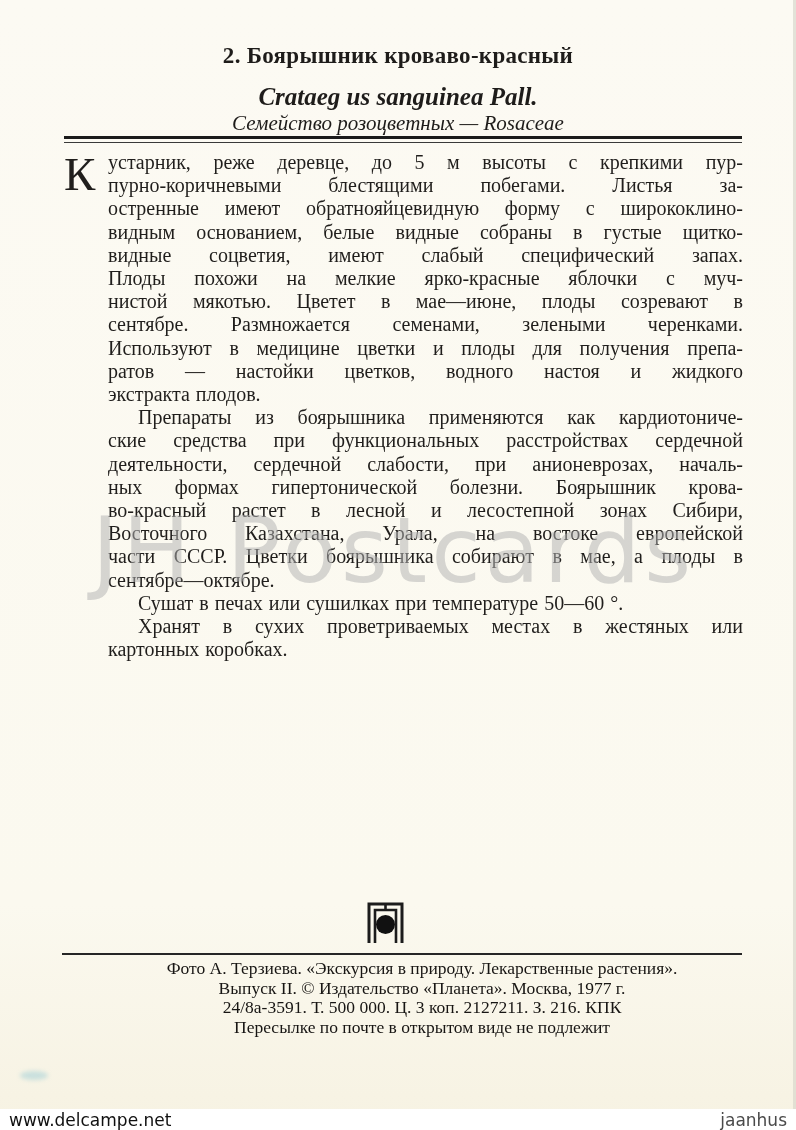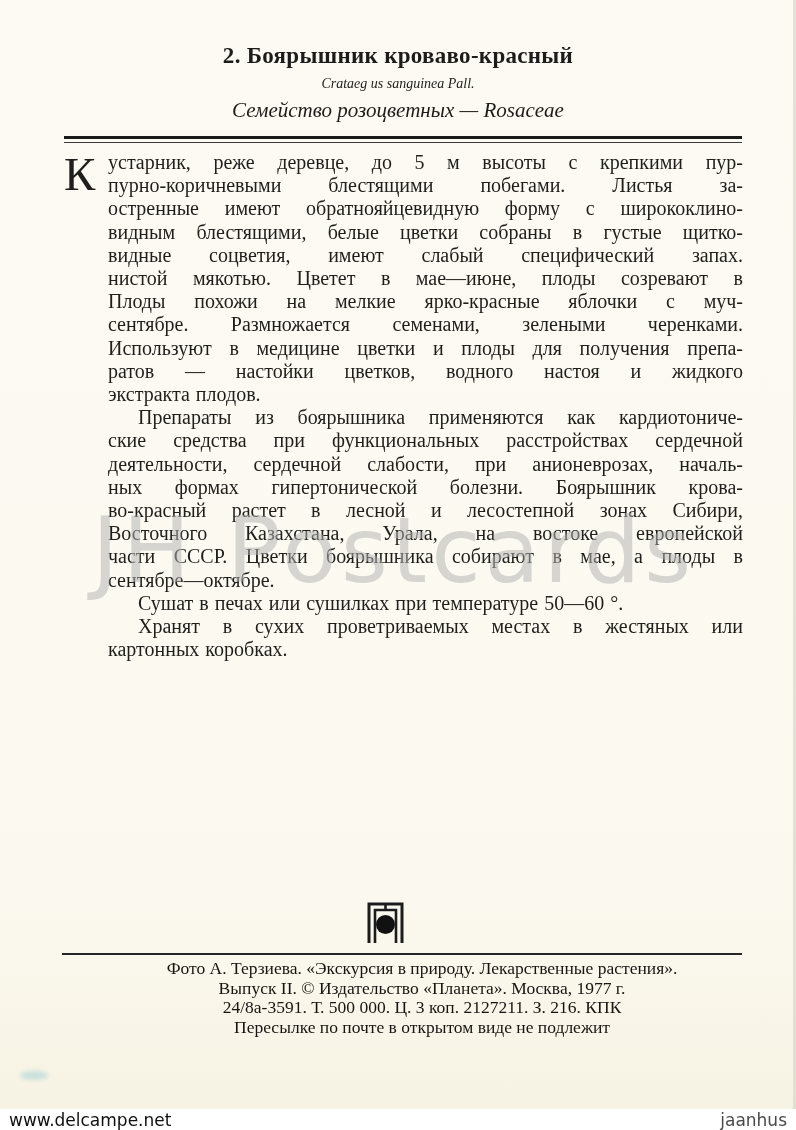--- a/index.html
+++ b/index.html
@@ -10,21 +10,21 @@
     font-family:"Liberation Serif","DejaVu Serif",serif;
     color:#1e1c1a;
     overflow:hidden;
   }
   .scan-edge-right {
     position:absolute; top:0; right:0; width:3px; height:1110px;
     background:#d9d7cc; opacity:.7;
   }
   .header { position:absolute; top:42px; left:0; width:100%; text-align:center; }
   .title { font-size:23px; font-weight:bold; line-height:28px; letter-spacing:.3px; }
-  .latin  { font-size:14px; font-style:italic; line-height:27px; margin-top:0; }
+  .latin  { font-size:25px; font-style:italic; line-height:27px; margin-top:13px;font-weight:bold; }
   .family { font-size:21px; font-style:italic; line-height:27px; }
   .double-rule {
     position:absolute; top:136px; left:64px; width:678px; height:3px;
     border-top:3px solid #1b1b1b; border-bottom:1px solid #3a3a3a;
   }
   .copy {
     position:absolute; top:151px; left:64px; width:679px;
     font-size:20px; line-height:23.2px; color:#201e1c;
   }
   .dropcap {
@@ -84,24 +84,24 @@
   </div>
 
   <div class="double-rule"></div>
 
   <div class="copy">
     <span class="dropcap">К</span>
     <div class="para">
         <div class="line">устарник, реже деревце, до 5 м высоты с крепкими пур-</div>
         <div class="line">пурно-коричневыми блестящими побегами. Листья за-</div>
         <div class="line">остренные имеют обратнояйцевидную форму с ширококлино-</div>
-        <div class="line">видным блестящими, белые цветки собраны в густые щитко-</div>
+        <div class="line">видным основанием, белые видные собраны в густые щитко-</div>
         <div class="line">видные соцветия, имеют слабый специфический запах.</div>
+        <div class="line">Плоды похожи на мелкие ярко-красные яблочки с муч-</div>
         <div class="line">нистой мякотью. Цветет в мае—июне, плоды созревают в</div>
-        <div class="line">Плоды похожи на мелкие ярко-красные яблочки с муч-</div>
         <div class="line">сентябре. Размножается семенами, зелеными черенками.</div>
         <div class="line">Используют в медицине цветки и плоды для получения препа-</div>
         <div class="line">ратов — настойки цветков, водного настоя и жидкого</div>
         <div class="line">экстракта плодов.</div>
       </div>
     <div class="para indent">
         <div class="line">Препараты из боярышника применяются как кардиотониче-</div>
         <div class="line">ские средства при функциональных расстройствах сердечной</div>
         <div class="line">деятельности, сердечной слабости, при анионеврозах, началь-</div>
         <div class="line">ных формах гипертонической болезни. Боярышник крова-</div>

